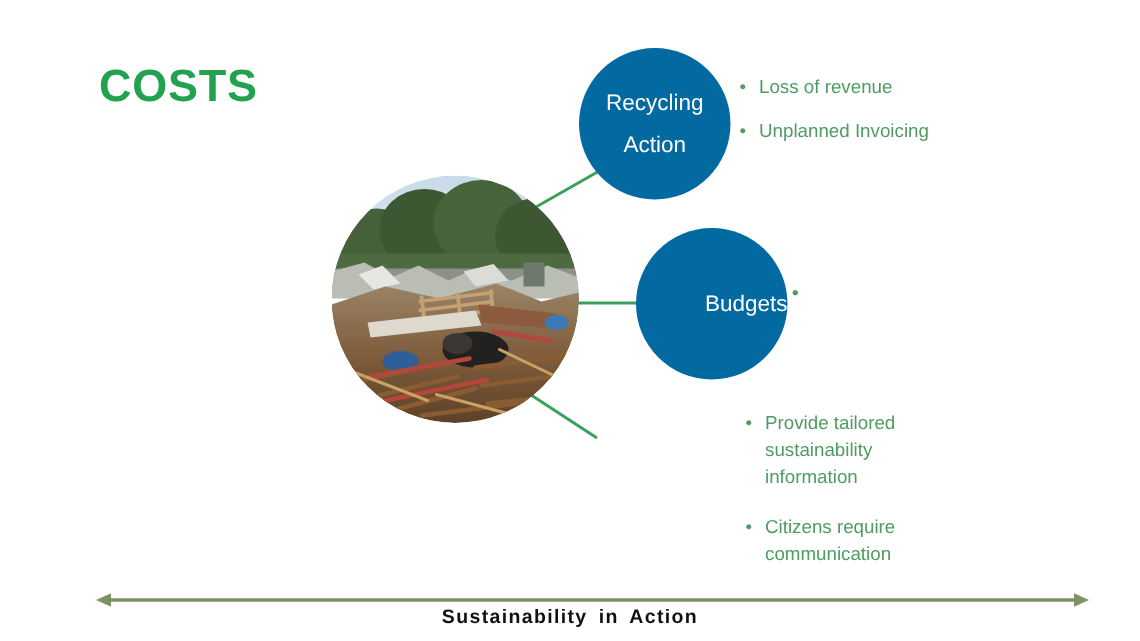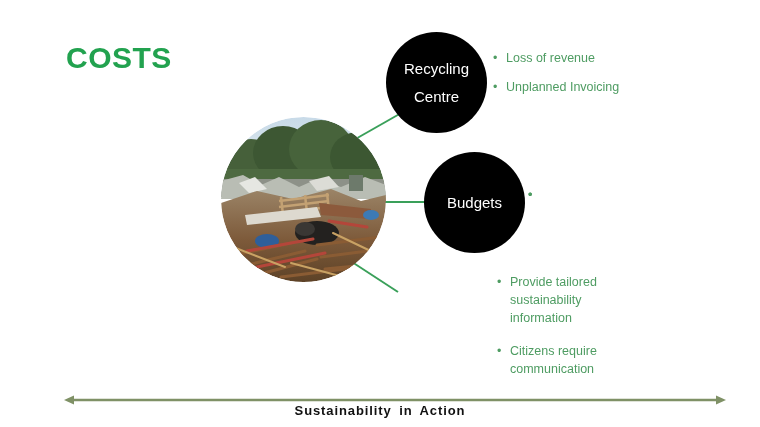--- a/index.html
+++ b/index.html
@@ -57,21 +57,21 @@
     top: 0;
     width: 760px;
     height: 427px;
     pointer-events: none;
   }
 
   
   .node-circle {
     position: absolute;
     border-radius: 50%;
-    background: #000000;
+    background: #0369a1;
     display: flex;
     flex-direction: column;
     align-items: center;
     justify-content: center;
     color: #ffffff;
     font-size: 15px;
     font-weight: normal;
     text-align: center;
     line-height: 1.85;
   }
@@ -79,20 +79,21 @@
     left: 386px;
     top: 32px;
     width: 101px;
     height: 101px;
   }
   #node-budgets {
     left: 424px;
     top: 152px;
     width: 101px;
     height: 101px;
+    align-items: flex-end;
   }
   #node-service {
     left: 380px;
     top: 268px;
     width: 101px;
     height: 101px;
   }
   .node-line { display: block; }
 
   
@@ -239,21 +240,21 @@
           <line x1="12" y1="130" x2="64" y2="150"></line>
           <line x1="70" y1="146" x2="130" y2="162"></line>
           <line x1="112" y1="116" x2="158" y2="138"></line>
         </g>
       </g>
     </svg>
   </div>
 
   <div class="node-circle" id="node-recycling">
     <span class="node-line">Recycling</span>
-    <span class="node-line">Centre</span>
+    <span class="node-line">Action</span>
   </div>
 
   <div class="bullets" id="bullets-recycling">
     <ul>
       <li>
         <span class="bullet-dot">•</span>
         <span>Loss of revenue</span>
       </li>
       <li>
         <span class="bullet-dot">•</span>

